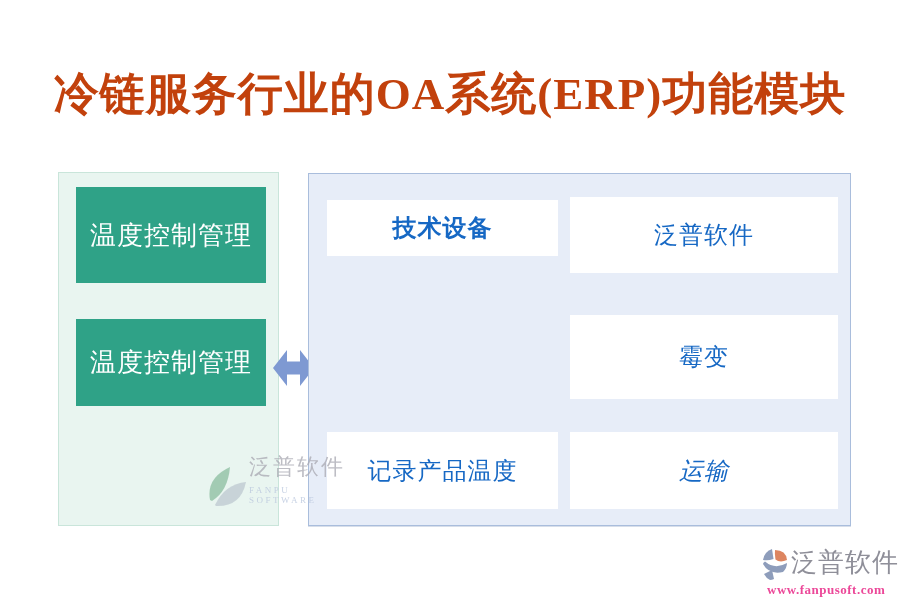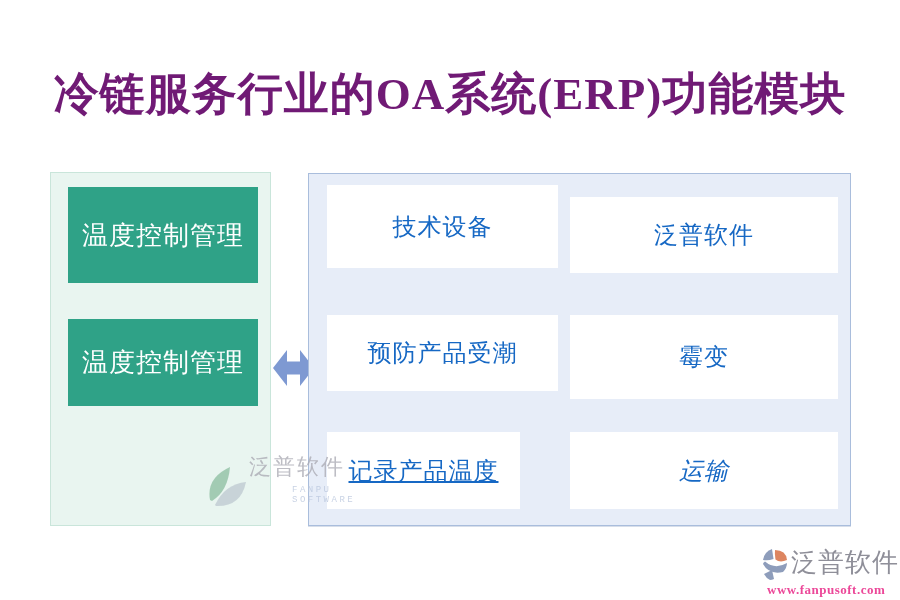--- a/index.html
+++ b/index.html
@@ -7,27 +7,27 @@
   body {
     width:900px; height:600px;
     font-family:"Liberation Serif","DejaVu Serif",serif;
     position:relative; overflow:hidden;
   }
   .stage { position:absolute; left:0; top:0; width:900px; height:600px; background:#ffffff; }
 
   .title {
     position:absolute; left:0; top:64px; width:900px;
     text-align:center;
-    font-size:45px; font-weight:bold; color:#701a75;
+    font-size:45px; font-weight:bold; color:#c2410c;
     letter-spacing:1px; white-space:nowrap;
   }
 
   
   .left-panel {
-    position:absolute; left:50px; top:172px; width:221px; height:354px;
+    position:absolute; left:58px; top:172px; width:221px; height:354px;
     background:#E9F5F0; border:1px solid #C9E5DA;
   }
   .gbtn {
     position:absolute; left:17px; width:190px;
     background:#2FA287; color:#FFFFFF;
     display:flex; align-items:center; justify-content:center;
     font-size:26px; letter-spacing:1px; text-align:center;
   }
   .gbtn.b1 { top:14px;  height:96px; }
   .gbtn.b2 { top:146px; height:87px; }
@@ -40,42 +40,42 @@
   .right-panel {
     position:absolute; left:308px; top:173px; width:543px; height:353px;
     background:#E7EDF8; border:1px solid #A9BDDC;
     box-shadow:0 1px 0 rgba(140,160,195,.35);
   }
   .card {
     position:absolute; background:#FFFFFF; color:#1668C4;
     display:flex; align-items:center; justify-content:center;
     font-size:24px; letter-spacing:1px; text-align:center;
   }
-  .card.c1 { left:18px;  top:11px;  width:231px; height:83px; }
+  .card.c1 { left:18px;  top:26px;  width:231px; height:56px;font-weight:bold; }
   .card.c2 { left:261px; top:23px;  width:268px; height:76px; }
   .card.c3 { left:18px;  top:141px; width:231px; height:76px; }
   .card.c4 { left:261px; top:141px; width:268px; height:84px; }
-  .card.c5 { left:18px;  top:258px; width:193px; height:77px;text-decoration:underline; }
+  .card.c5 { left:18px;  top:258px; width:231px; height:77px; }
   .card.c6 { left:261px; top:258px; width:268px; height:77px;font-style:italic; }
 
   
   .wm-center {
     position:absolute; left:201px; top:452px; width:150px;
     display:flex; align-items:flex-start; opacity:.78; z-index:5;
     pointer-events:none;
   }
   .wm-center .leaf { width:46px; height:52px; flex:0 0 auto; margin-top:8px; }
   .wm-center .txt { margin-left:2px; }
   .wm-center .zh {
     display:block; font-size:22px; color:#ABABB4; letter-spacing:2px;
     font-family:"Liberation Serif","DejaVu Serif",serif;
   }
   .wm-center .en {
     display:block; font-size:9px; color:#B9C6DD; letter-spacing:2.5px;
-    font-family:Liberation Mono, monospace; margin-top:3px;margin-left:43px;
+    font-family:Liberation Serif, serif; margin-top:3px;
   }
 
   
   .wm-br {
     position:absolute; left:760px; top:548px; width:140px; z-index:5;
     pointer-events:none;
   }
   .wm-br .row { display:flex; align-items:flex-start; }
   .wm-br .logo { width:29px; height:33px; flex:0 0 auto; }
   .wm-br .zh {
@@ -100,21 +100,20 @@
     <div class="gbtn b2">温度控制管理</div>
   </div>
 
   <svg class="arrow" viewBox="0 0 41 38" xmlns="http://www.w3.org/2000/svg">
     <polygon points="0,19 14,1 14,12.5 27,12.5 27,1 41,19 27,37 27,25.5 14,25.5 14,37" fill="#7E99D2"></polygon>
   </svg>
 
   <div class="right-panel">
     <div class="card c1">技术设备</div>
     <div class="card c2">泛普软件</div>
-    <div class="card c3">预防产品受潮</div>
     <div class="card c4">霉变</div>
     <div class="card c5">记录产品温度</div>
     <div class="card c6">运输</div>
   </div>
 
   <div class="wm-center">
     <svg class="leaf" viewBox="0 0 46 52" xmlns="http://www.w3.org/2000/svg">
       <path d="M9 40 Q5 18 29 7 Q27 31 11 41 Z" fill="#7FB695" opacity="0.85"></path>
       <path d="M15 46 Q40 47 45 22 Q24 24 14 45 Z" fill="#A9B3C1" opacity="0.65"></path>
     </svg>

